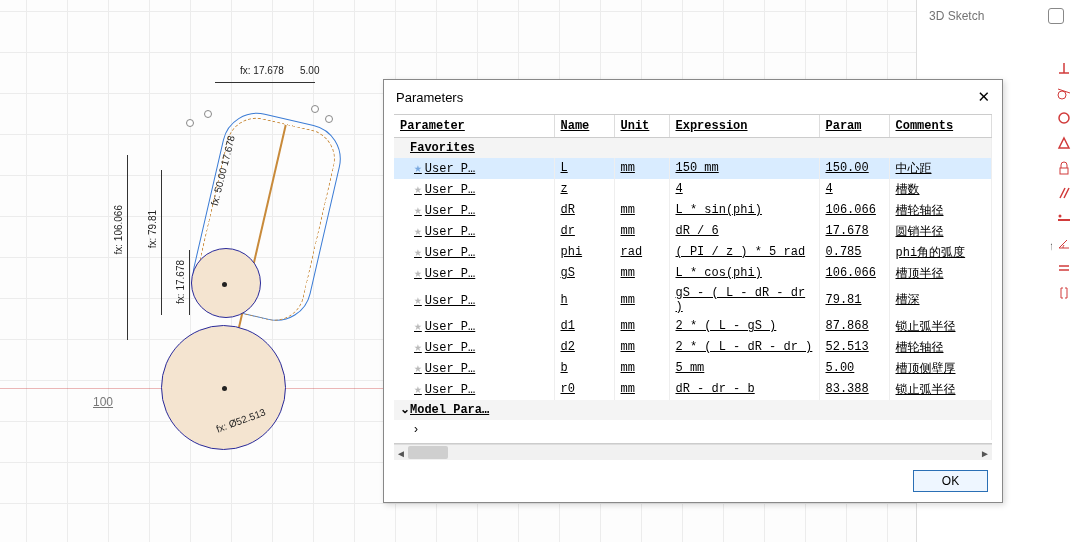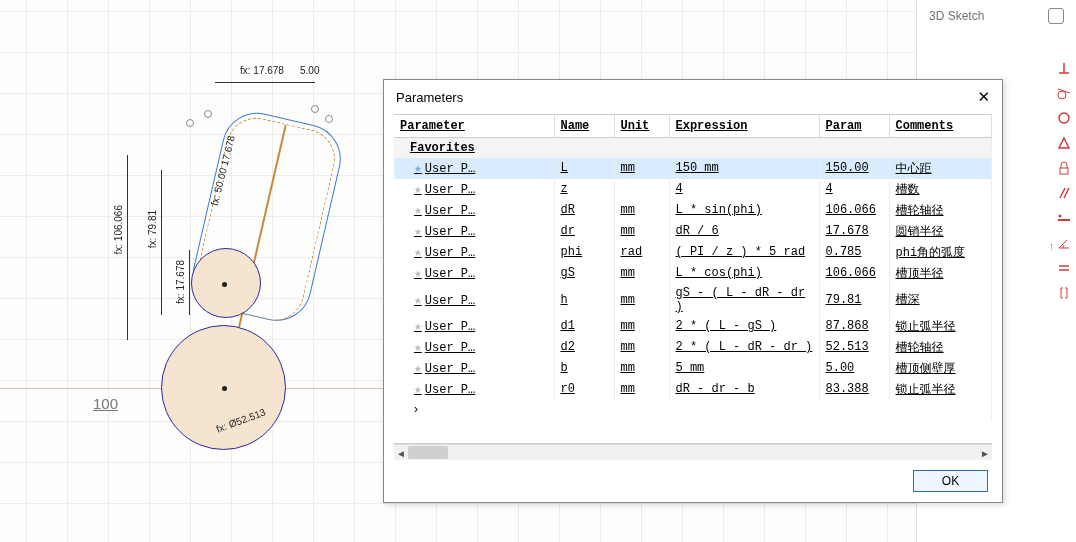--- a/index.html
+++ b/index.html
@@ -5,21 +5,21 @@
 * { box-sizing: border-box; margin: 0; padding: 0; }
 body { font-family: "Microsoft YaHei", Arial, sans-serif; font-size: 12px; background: #fff; width: 1076px; height: 542px; position: relative; overflow: hidden; }
 
 
 .canvas { position: absolute; left: 0; top: 0; width: 920px; height: 542px; background: #fdfdfd; }
 .grid { position: absolute; inset: 0; background-image:
   linear-gradient(to right, #ececec 1px, transparent 1px),
   linear-gradient(to bottom, #ececec 1px, transparent 1px);
   background-size: 41px 41px; background-position: -15px -30px; }
 .axis-x { position: absolute; left: 0; right: 0; top: 388px; height: 1px; background: rgba(200,50,50,0.35); }
-.tick { position: absolute; top: 395px; font-size: 15px; color: #777; text-decoration: underline; }
+.tick { position: absolute; top: 395px; font-size: 12px; color: #777; text-decoration: underline; }
 .tick1 { left: 93px; } .tick2 { left: 222px; } .tick3 { left: 178px; }
 
 .sketch { position: absolute; left: 105px; top: 60px; width: 250px; height: 400px; }
 .circle { position: absolute; border-radius: 50%; }
 .c-big { left: 56px; top: 265px; width: 125px; height: 125px; background: #f4e4d0; border: 1.5px solid #2a2a9a; }
 .c-small { left: 86px; top: 188px; width: 70px; height: 70px; background: #f4e4d0; border: 1.5px solid #2a2a9a; }
 .slot { position: absolute; left: 86px; top: 55px; width: 120px; height: 200px; border: 1.5px solid #3a7bd5; border-radius: 35px 35px 35px 35px; transform: rotate(13deg); transform-origin: 50% 85%; background: rgba(255,255,255,0.0); }
 .slot2 { position: absolute; left: 90px; top: 60px; width: 110px; height: 195px; border: 1px dashed #c88a3a; border-radius: 30px; transform: rotate(13deg); transform-origin: 50% 85%; }
 .center-dot { position: absolute; width: 5px; height: 5px; background: #222; border-radius: 50%; }
 .cd1 { left: 117px; top: 222px; } .cd2 { left: 117px; top: 326px; }
@@ -283,20 +283,23 @@
             <td>槽顶侧壁厚</td>
           </tr>
           <tr class="param-row">
             <td><span class="star">★</span>User P…</td>
             <td>r0</td>
             <td>mm</td>
             <td>dR - dr - b</td>
             <td>83.388</td>
             <td>锁止弧半径</td>
           </tr>
+          <tr class="grp-row">
+            <td colspan="6"><span class="caret">⌄</span><b>Model Para…</b></td>
+          </tr>
           <tr class="param-row">
             <td colspan="6" style="padding-left:20px;"><span class="caret">›</span></td>
           </tr>
         </tbody>
     </table>
   </div>
   <div class="hscroll">
     <div class="harrow l">◄</div>
     <div class="hthumb"></div>
     <div class="harrow r">►</div>

